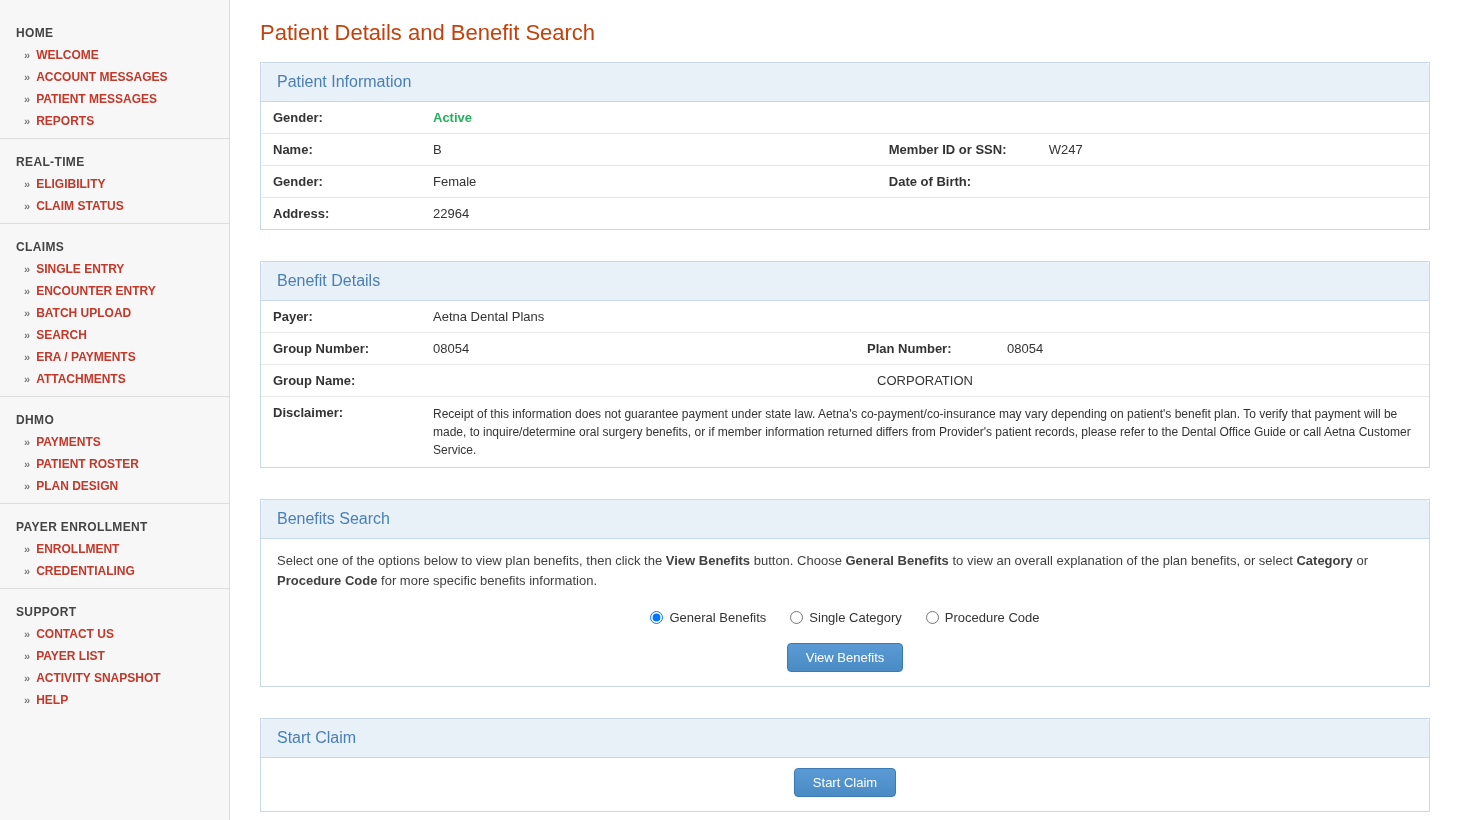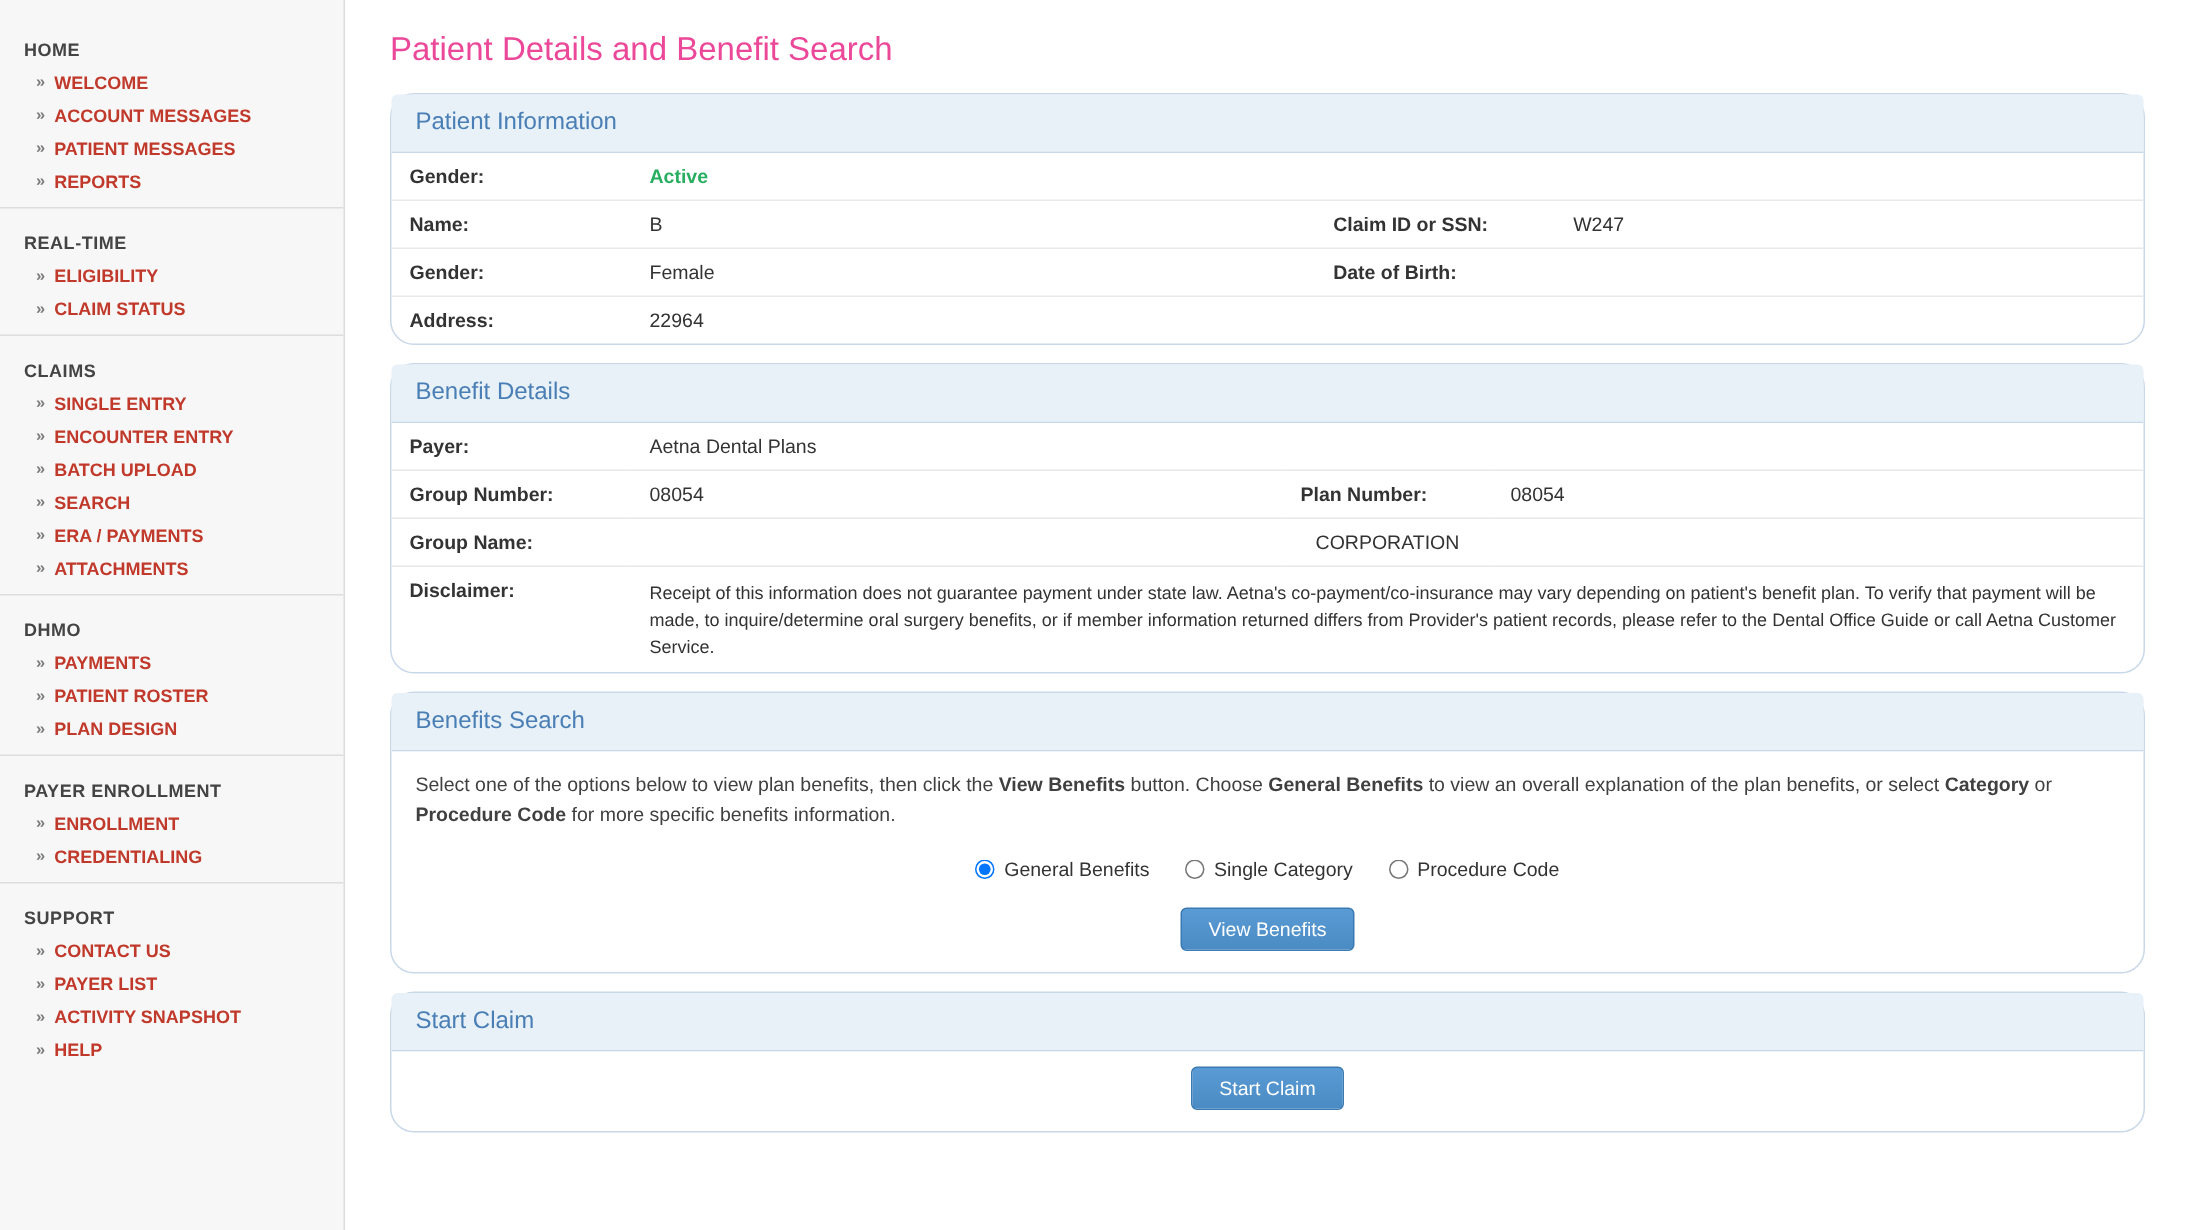--- a/index.html
+++ b/index.html
@@ -51,28 +51,28 @@
     }
     
     .main-content {
       flex: 1;
       padding: 20px 30px;
       background: #fff;
     }
     .page-title {
       font-size: 22px;
       font-weight: normal;
-      color: #ec4899;
+      color: #c2410c;
       margin-bottom: 16px;
     }
     
     .card {
       border: 1px solid #c8d8e8;
-      border-radius: 16px;
-      margin-bottom: 12px;
+      border-radius: 0;
+      margin-bottom: 31px;
       background: #fff;
     }
     .card-header {
       background: #e8f0f8;
       padding: 10px 16px;
       font-size: 16px;
       color: #4a7fb5;
       border-bottom: 1px solid #c8d8e8;
       border-radius: 4px 4px 0 0;
     }
@@ -288,21 +288,21 @@
           <tbody>
               <tr>
             <td class="label" colspan="1">Gender:</td>
             <td class="value" colspan="3">
               <span class="status-active">Active</span>
             </td>
           </tr>
           <tr>
             <td class="label">Name:</td>
             <td class="value">B</td>
-            <td class="label">Claim ID or SSN:</td>
+            <td class="label">Member ID or SSN:</td>
             <td class="value">W247</td>
           </tr>
           <tr>
             <td class="label">Gender:</td>
             <td class="value">Female</td>
             <td class="label">Date of Birth:</td>
             <td class="value"></td>
           </tr>
           <tr>
             <td class="label">Address:</td>

